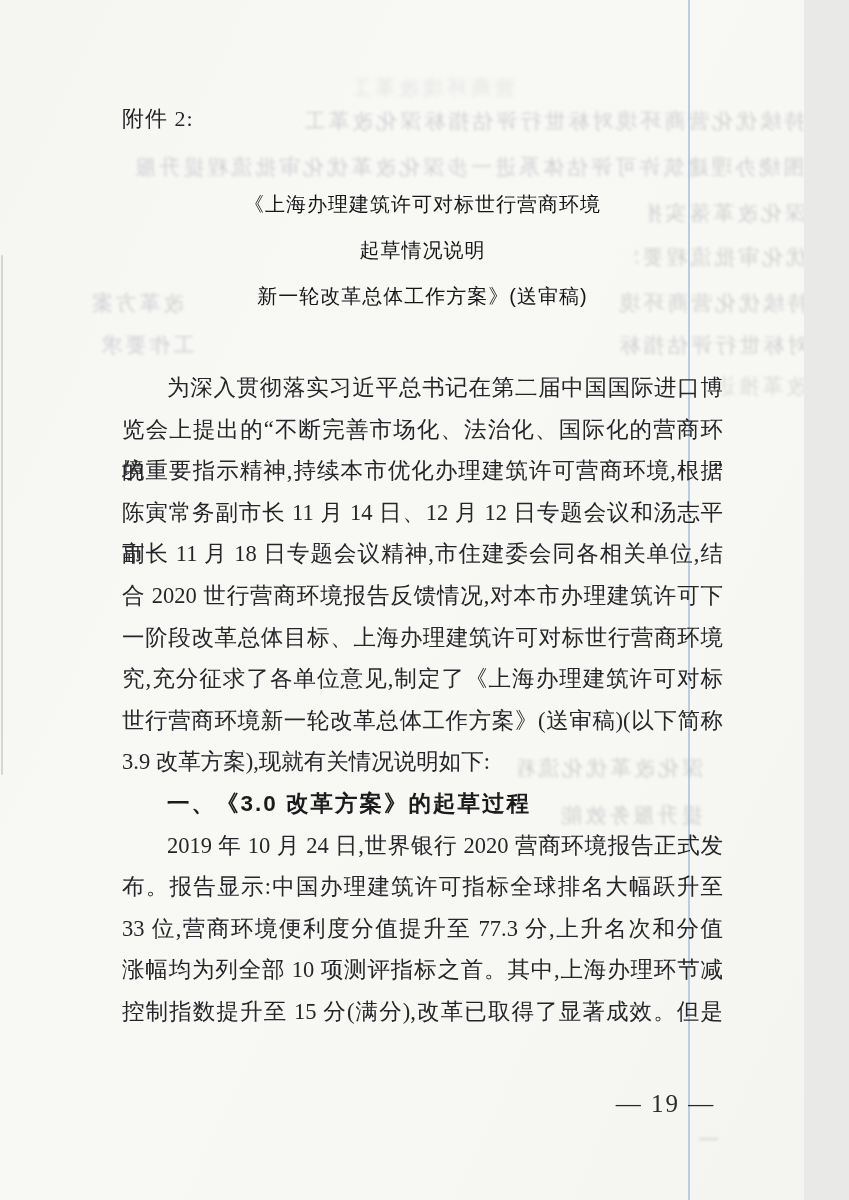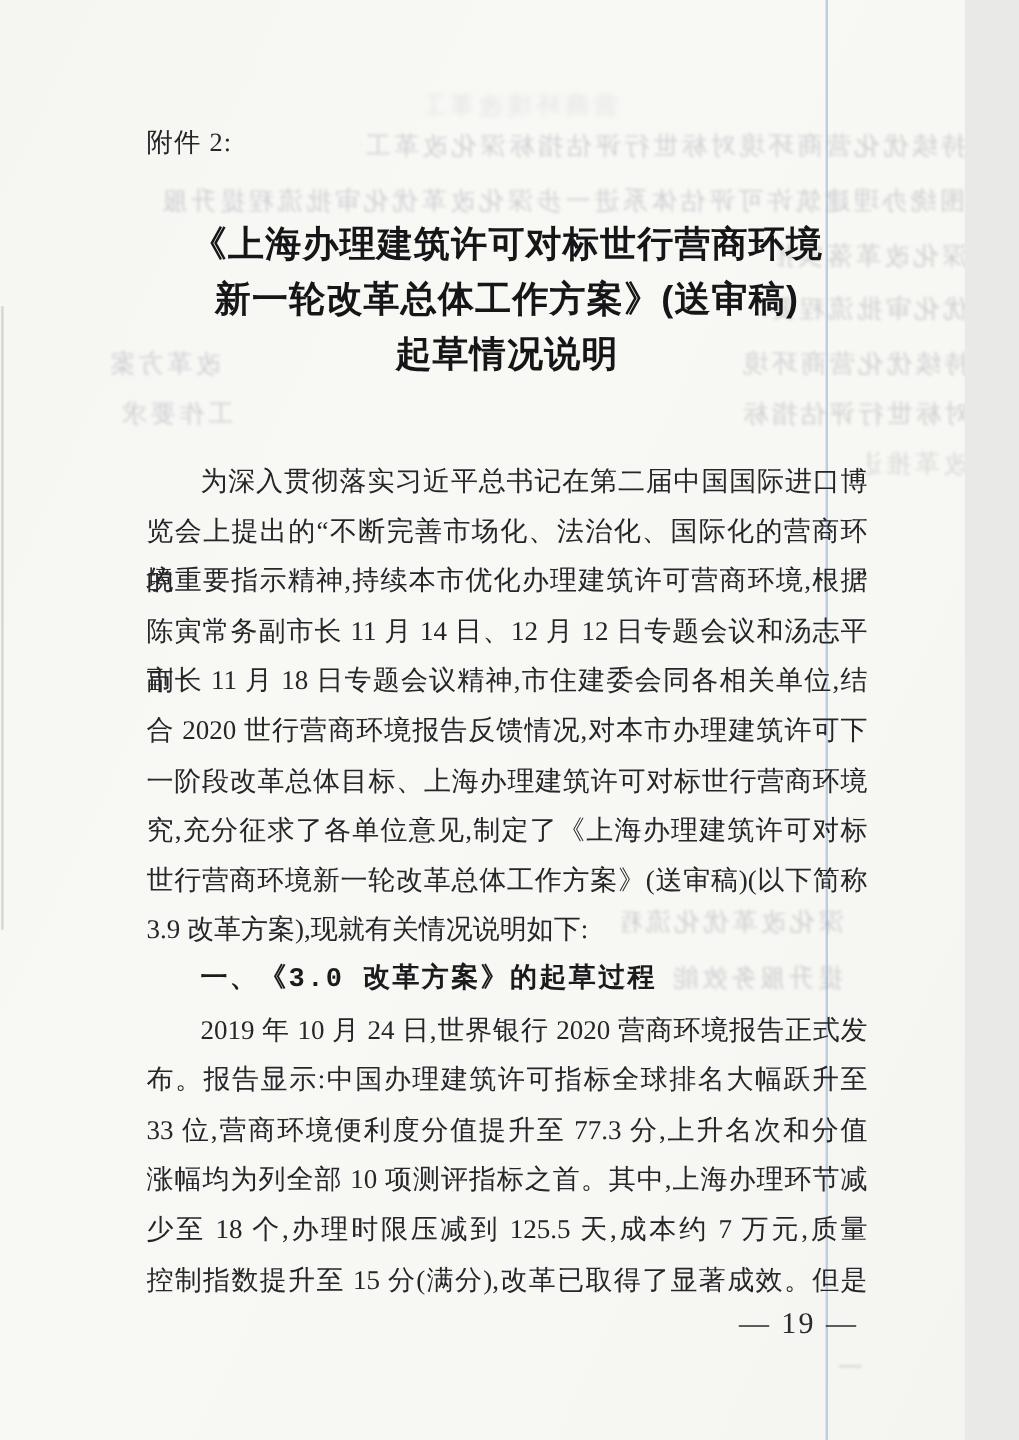--- a/index.html
+++ b/index.html
@@ -29,27 +29,27 @@
   .g7{top:331px;left:84px;width:110px;}
   .g8{top:331px;left:590px;width:218px;}
   .g9{top:372px;left:722px;width:85px;opacity:.28;}
   .g10{top:754px;left:518px;width:185px;}
   .g11{top:801px;left:552px;width:150px;}
   .g12{top:1126px;left:695px;width:24px;}
   
   .attach{position:absolute;left:122px;top:104px;font-size:22px;letter-spacing:1px;}
   .title{position:absolute;left:122px;top:181px;width:601px;text-align:center;
     font-family:"Liberation Sans","DejaVu Sans",sans-serif;
-    font-weight:bold;font-size:30px;line-height:46px;color:#161618;letter-spacing:1px;}
+    font-weight:normal;font-size:20px;line-height:46px;color:#161618;letter-spacing:1px;}
   .bodyflow{position:absolute;left:122px;top:367px;width:601px;
-    font-size:22.5px;line-height:41.6px;margin-top:13px;}
+    font-size:22.5px;line-height:41.6px;}
   .bline{text-align:justify;text-align-last:justify;height:41.6px;}
   .bline.indent{text-indent:2em;}
   .bline.short{text-align-last:left;}
-  .bline.headline{font-family:Liberation Mono, monospace;
+  .bline.headline{font-family:Liberation Sans, sans-serif;
     font-weight:bold;text-align-last:left;text-indent:2em;color:#1b1b1d;letter-spacing:2px;}
   .pagenum{position:absolute;left:608px;top:1090px;width:115px;text-align:center;
     font-size:25px;letter-spacing:2px;color:#2a2a2e;}
 </style>
 </head>
 <body>
 
 <div class="page">
 
   <div class="ghost g0">营商环境改革工作</div>
@@ -66,41 +66,40 @@
   <div class="ghost g11">提升服务效能</div>
   <div class="ghost g12">一</div>
 
   <div class="fold-line"></div>
   <div class="edge-line"></div>
 
   <div class="attach">附件 2:</div>
 
   <div class="title">
     <div>《上海办理建筑许可对标世行营商环境</div>
+    <div>起草情况说明</div>
     <div>新一轮改革总体工作方案》(送审稿)</div>
-    <div>起草情况说明</div>
   </div>
 
   <div class="bodyflow">
     <div class="bline indent">为深入贯彻落实习近平总书记在第二届中国国际进口博</div>
     <div class="bline">览会上提出的“不断完善市场化、法治化、国际化的营商环境”</div>
     <div class="bline">的重要指示精神,持续本市优化办理建筑许可营商环境,根据</div>
     <div class="bline">陈寅常务副市长 11 月 14 日、12 月 12 日专题会议和汤志平副</div>
     <div class="bline">市长 11 月 18 日专题会议精神,市住建委会同各相关单位,结</div>
     <div class="bline">合 2020 世行营商环境报告反馈情况,对本市办理建筑许可下</div>
     <div class="bline">一阶段改革总体目标、上海办理建筑许可对标世行营商环境</div>
     <div class="bline">究,充分征求了各单位意见,制定了《上海办理建筑许可对标</div>
     <div class="bline">世行营商环境新一轮改革总体工作方案》(送审稿)(以下简称</div>
     <div class="bline short">3.9 改革方案),现就有关情况说明如下:</div>
 
     <div class="bline headline">一、《3.0 改革方案》的起草过程</div>
 
     <div class="bline indent">2019 年 10 月 24 日,世界银行 2020 营商环境报告正式发</div>
     <div class="bline">布。报告显示:中国办理建筑许可指标全球排名大幅跃升至</div>
     <div class="bline">33 位,营商环境便利度分值提升至 77.3 分,上升名次和分值</div>
     <div class="bline">涨幅均为列全部 10 项测评指标之首。其中,上海办理环节减</div>
-    <div class="bline">少至 18 个,办理时限压减到 125.5 天,成本约 7 万元,质量</div>
     <div class="bline">控制指数提升至 15 分(满分),改革已取得了显著成效。但是</div>
   </div>
 
   <div class="pagenum">— 19 —</div>
 
 </div>
 
 </body></html>

